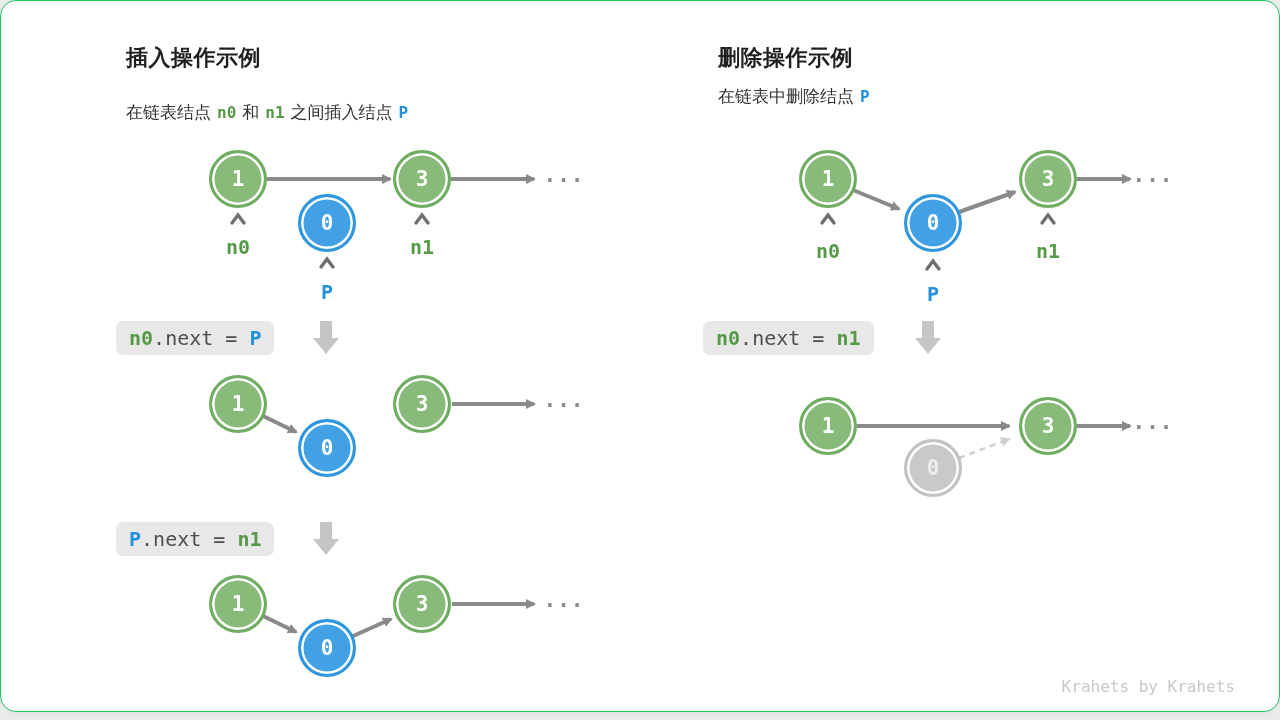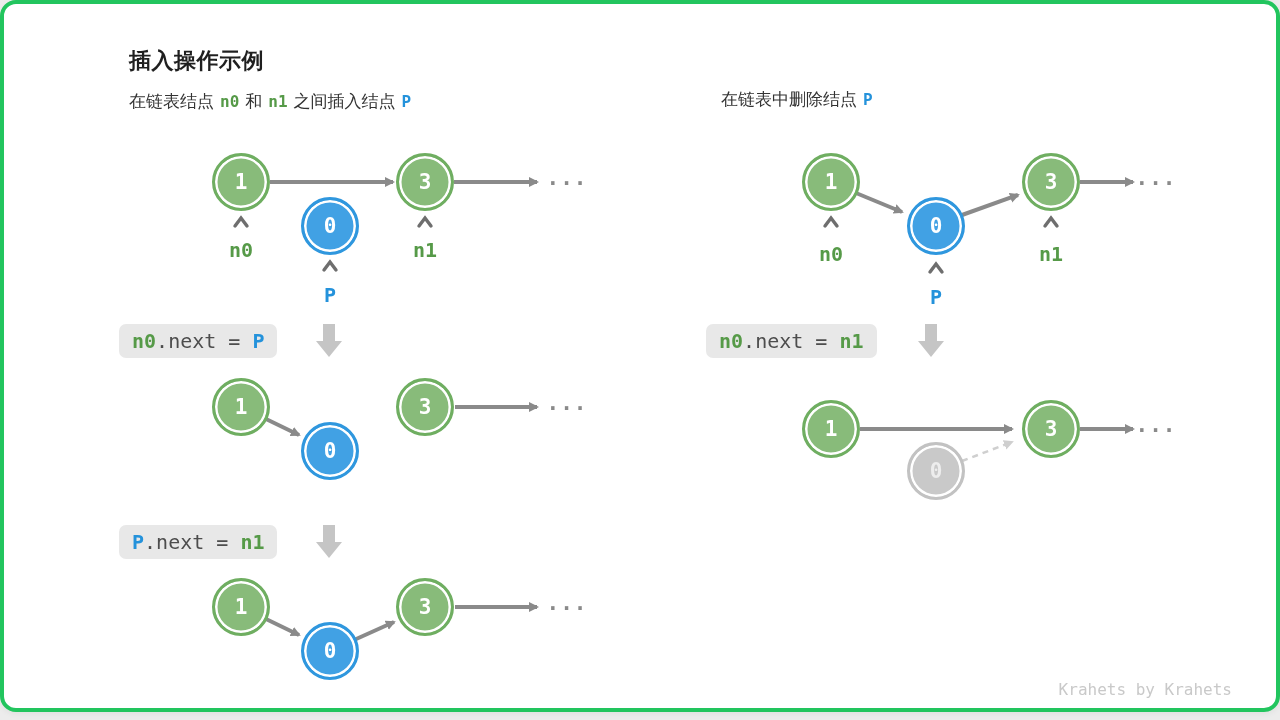--- a/index.html
+++ b/index.html
@@ -4,21 +4,21 @@
 <style>
   html,body{margin:0;padding:0;}
   body{
     width:1280px;height:720px;position:relative;overflow:hidden;
     background:#ececec;
     font-family:"Liberation Sans","DejaVu Sans",sans-serif;
   }
   .card{
     position:absolute;left:0;top:0;right:0;bottom:8px;
     background:#ffffff;border-radius:16px;
-    border:4px solid #22c55e;
+    border:1px solid #22c55e;
     box-shadow:0 2px 6px rgba(0,0,0,0.05);
   }
   .sec-title{
     position:absolute;font-size:22px;font-weight:bold;
     color:var(--title-text,#1f1f1f);letter-spacing:0.5px;
   }
   .sec-sub{
     position:absolute;font-size:17px;color:var(--subtitle-text,#333);
     white-space:pre;
   }
@@ -108,21 +108,21 @@
     <path d="M926,268 L932,260 L938,268" fill="none" stroke="#6E6E6E" stroke-width="3.4" stroke-linecap="round"></path>
 
     <path d="M921,320 L933,320 L933,337 L940,337 L927,353 L914,337 L921,337 Z" fill="#C5C5C5"></path>
 
     <line x1="856" y1="425" x2="1008" y2="425" stroke="#8A8A8A" stroke-width="4" marker-end="url(#ah)"></line>
     <line x1="1076" y1="425" x2="1129" y2="425" stroke="#8A8A8A" stroke-width="4" marker-end="url(#ah)"></line>
     <line x1="958" y1="457" x2="1008" y2="438" stroke="#CFCFCF" stroke-width="2.5" stroke-dasharray="6 5" marker-end="url(#ahl)"></line>
   </svg>
 
   <div class="sec-title" style="left:125px;top:42px">插入操作示例</div>
-  <div class="sec-sub" style="left:125px;top:86px"><span>在链表结点</span><span class="sub-id green-t">n0</span><span>和</span><span class="sub-id green-t">n1</span><span>之间插入结点</span><span class="sub-id blue-t">P</span></div>
+  <div class="sec-sub" style="left:125px;top:100px"><span>在链表结点</span><span class="sub-id green-t">n0</span><span>和</span><span class="sub-id green-t">n1</span><span>之间插入结点</span><span class="sub-id blue-t">P</span></div>
 
   <div class="node green" style="left:237px;top:178px">1</div>
   <div class="node green" style="left:421px;top:178px">3</div>
   <div class="node blue" style="left:326px;top:222px">0</div>
   <div class="plabel green-t" style="left:237px;top:246px">n0</div>
   <div class="plabel green-t" style="left:421px;top:246px">n1</div>
   <div class="plabel blue-t" style="left:326px;top:291px">P</div>
   <div class="dots" style="left:563px;top:174px">...</div>
 
   <div class="codebox" style="left:115px;top:320px"><span class="cg">n0</span><span>.next = </span><span class="cb">P</span></div>
@@ -132,20 +132,21 @@
   <div class="node green" style="left:421px;top:403px">3</div>
   <div class="dots" style="left:563px;top:399px">...</div>
 
   <div class="codebox" style="left:115px;top:521px"><span class="cb">P</span><span>.next = </span><span class="cg">n1</span></div>
 
   <div class="node green" style="left:237px;top:603px">1</div>
   <div class="node blue" style="left:326px;top:647px">0</div>
   <div class="node green" style="left:421px;top:603px">3</div>
   <div class="dots" style="left:563px;top:599px">...</div>
 
+  <div class="sec-title" style="left:717px;top:42px">删除操作示例</div>
   <div class="sec-sub" style="left:717px;top:84px"><span>在链表中删除结点</span><span class="sub-id blue-t">P</span></div>
 
   <div class="node green" style="left:827px;top:178px">1</div>
   <div class="node blue" style="left:932px;top:222px">0</div>
   <div class="node green" style="left:1047px;top:178px">3</div>
   <div class="plabel green-t" style="left:827px;top:250px">n0</div>
   <div class="plabel green-t" style="left:1047px;top:250px">n1</div>
   <div class="plabel blue-t" style="left:932px;top:293px">P</div>
   <div class="dots" style="left:1152px;top:174px">...</div>
 

